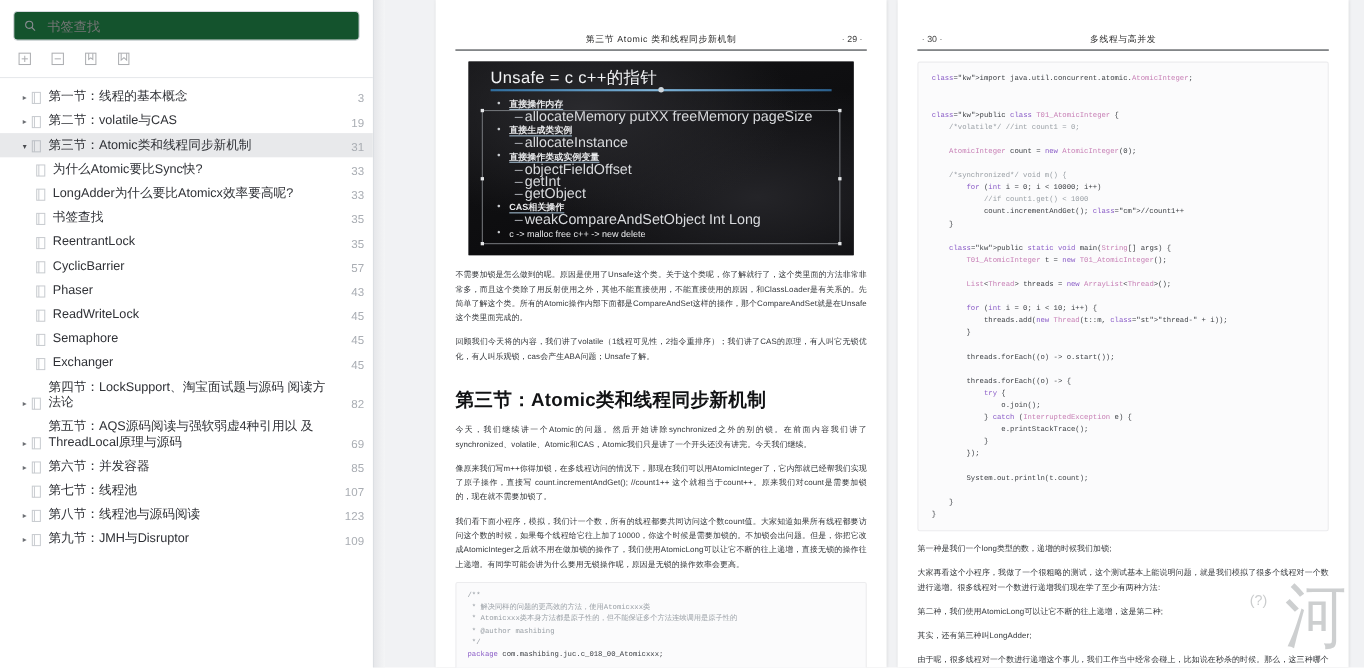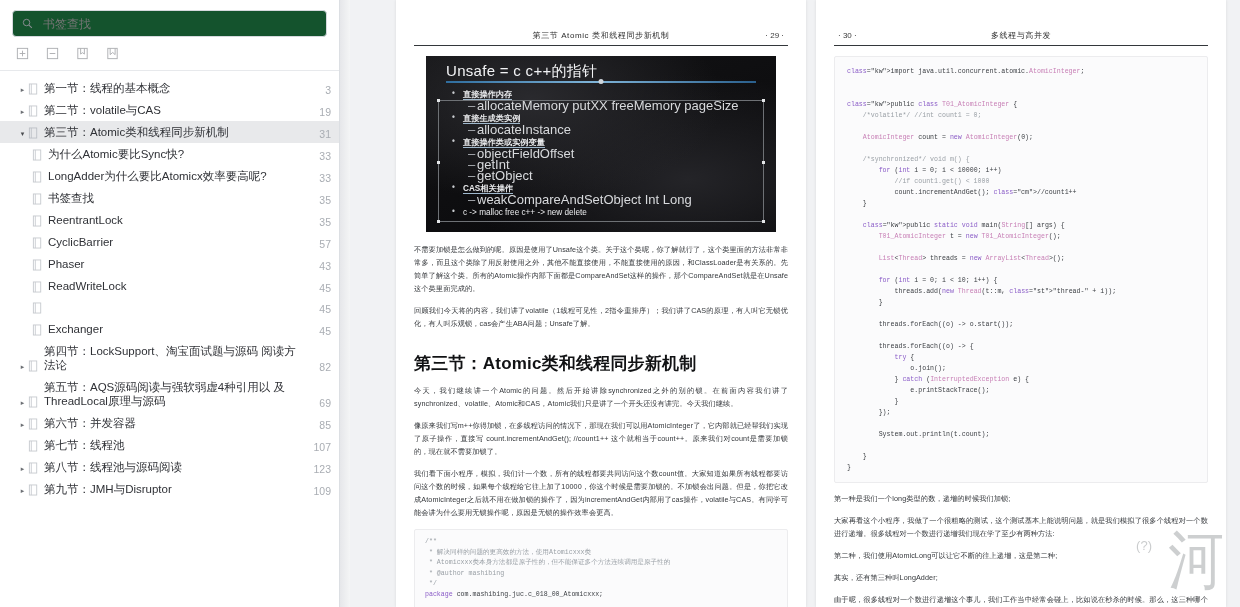--- a/index.html
+++ b/index.html
@@ -320,20 +320,21 @@
             </svg></span>
           <span class="toc-label">ReadWriteLock</span>
           <span class="toc-page">45</span>
         </div>
         <div class="toc-item child">
           <span class="toc-arrow"></span>
           <span class="doc-icon"><svg width="11" height="12" viewBox="0 0 12 13">
               <rect x="1.5" y="1" width="8" height="11" fill="none" stroke="#9aa0a8" stroke-width="1"></rect>
               <line x1="3.6" y1="1" x2="3.6" y2="12" stroke="#9aa0a8" stroke-width="1"></line>
             </svg></span>
+          <span class="toc-label">Semaphore</span>
           <span class="toc-page">45</span>
         </div>
         <div class="toc-item child">
           <span class="toc-arrow"></span>
           <span class="doc-icon"><svg width="11" height="12" viewBox="0 0 12 13">
               <rect x="1.5" y="1" width="8" height="11" fill="none" stroke="#9aa0a8" stroke-width="1"></rect>
               <line x1="3.6" y1="1" x2="3.6" y2="12" stroke="#9aa0a8" stroke-width="1"></line>
             </svg></span>
           <span class="toc-label">Exchanger</span>
           <span class="toc-page">45</span>
@@ -432,21 +433,21 @@
         </div>
       </div>
 
       <p class="para first">不需要加锁是怎么做到的呢。原因是使用了Unsafe这个类。关于这个类呢，你了解就行了，这个类里面的方法非常非常多，而且这个类除了用反射使用之外，其他不能直接使用，不能直接使用的原因，和ClassLoader是有关系的。先简单了解这个类。所有的Atomic操作内部下面都是CompareAndSet这样的操作，那个CompareAndSet就是在Unsafe这个类里面完成的。</p>
       <p class="para">回顾我们今天将的内容，我们讲了volatile（1线程可见性，2指令重排序）；我们讲了CAS的原理，有人叫它无锁优化，有人叫乐观锁，cas会产生ABA问题；Unsafe了解。</p>
 
       <h1 class="sec-title">第三节：Atomic类和线程同步新机制</h1>
 
       <p class="para">今天，我们继续讲一个Atomic的问题。然后开始讲除synchronized之外的别的锁。在前面内容我们讲了synchronized、volatile、Atomic和CAS，Atomic我们只是讲了一个开头还没有讲完。今天我们继续。</p>
       <p class="para">像原来我们写m++你得加锁，在多线程访问的情况下，那现在我们可以用AtomicInteger了，它内部就已经帮我们实现了原子操作，直接写 count.incrementAndGet(); //count1++ 这个就相当于count++。原来我们对count是需要加锁的，现在就不需要加锁了。</p>
-      <p class="para">我们看下面小程序，模拟，我们计一个数，所有的线程都要共同访问这个数count值。大家知道如果所有线程都要访问这个数的时候，如果每个线程给它往上加了10000，你这个时候是需要加锁的。不加锁会出问题。但是，你把它改成AtomicInteger之后就不用在做加锁的操作了，因为incrementAndGet内部用了cas操作，volatile与CAS。有同学可能会讲为什么要用无锁操作呢，原因是无锁的操作效率会更高。</p>
+      <p class="para">我们看下面小程序，模拟，我们计一个数，所有的线程都要共同访问这个数count值。大家知道如果所有线程都要访问这个数的时候，如果每个线程给它往上加了10000，你这个时候是需要加锁的。不加锁会出问题。但是，你把它改成AtomicInteger之后就不用在做加锁的操作了，我们使用AtomicLong可以让它不断的往上递增，直接无锁的操作往上递增。有同学可能会讲为什么要用无锁操作呢，原因是无锁的操作效率会更高。</p>
 
       <div class="code-block" id="left-code"><div><span class="cm">/**</span></div><div><span class="cm"> * 解决同样的问题的更高效的方法，使用Atomicxxx类</span></div><div><span class="cm"> * Atomicxxx类本身方法都是原子性的，但不能保证多个方法连续调用是原子性的</span></div><div><span class="cm"> * @author mashibing</span></div><div><span class="cm"> */</span></div><div><span class="kw">package</span> com.mashibing.juc.c_018_00_Atomicxxx;</div><div>&nbsp;</div><div><span class="kw">import</span> java.util.ArrayList;</div><div><span class="kw">import</span> java.util.List;</div></div>
     </section>
 
     <section class="page right">
       <div class="page-head">
         <span class="folio-l">· 30 ·</span>
         <span class="center">多线程与高并发</span>
       </div>
 

